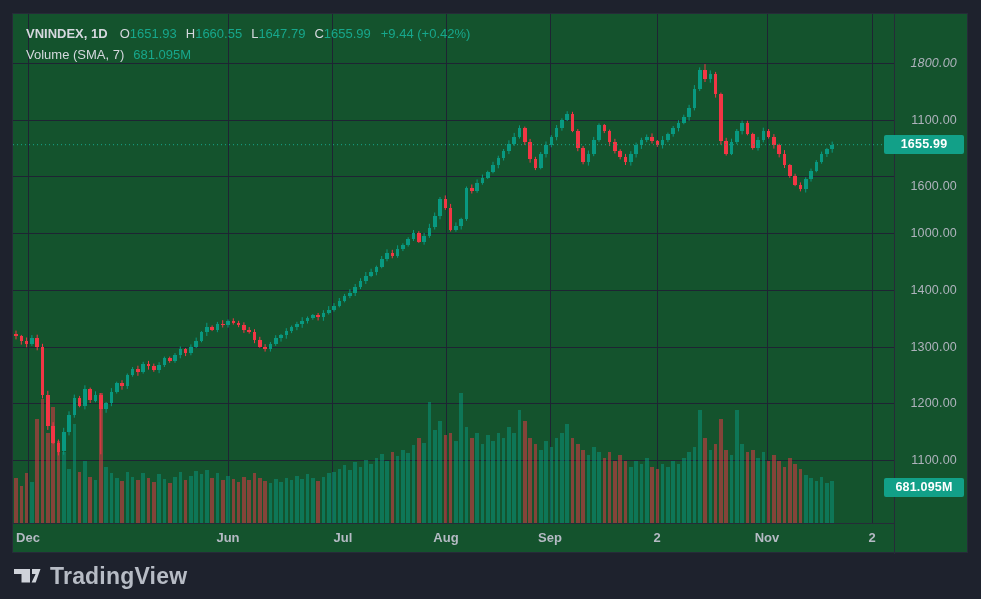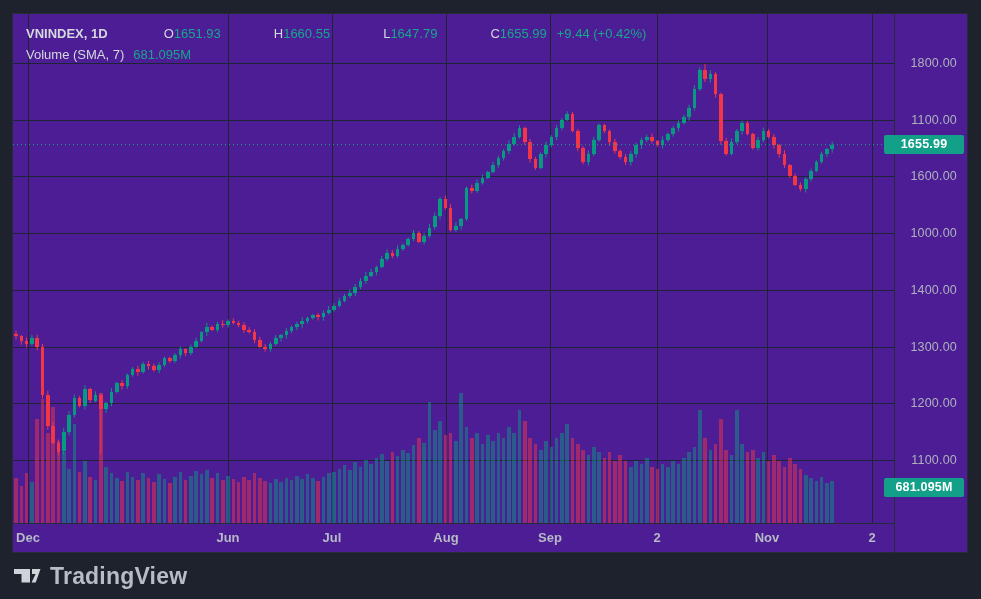--- a/index.html
+++ b/index.html
@@ -4,21 +4,21 @@
 <style>
   html,body{margin:0;padding:0;}
   body{
     width:981px;height:599px;position:relative;overflow:hidden;
     background:#1e222d;
     font-family:"Liberation Sans", sans-serif;
     -webkit-font-smoothing:antialiased;
   }
   .widget{
     position:absolute;left:12px;top:13px;width:956px;height:540px;
-    background:#4c1d95;border:1px solid #262b38;box-sizing:border-box;
+    background:#14532d;border:1px solid #262b38;box-sizing:border-box;
   }
   .plot{position:absolute;left:0;top:0;width:881px;height:509px;cursor:crosshair;}
   .plot svg{position:absolute;left:0;top:0;}
   .v-sep{position:absolute;left:881px;top:0;width:1px;height:540px;background:#262b38;}
   .h-sep{position:absolute;left:0;top:509px;width:881px;height:1px;background:#262b38;}
   .price-axis{position:absolute;left:882px;top:0;width:74px;height:509px;cursor:ns-resize;}
   .price-axis .tick{
     position:absolute;left:0;width:100%;height:16px;line-height:16px;
     text-align:right;padding-right:12px;box-sizing:border-box;
     color:#aeb2bc;font-size:12.5px;letter-spacing:.2px;
@@ -29,21 +29,21 @@
     text-align:center;border-radius:2px;z-index:5;letter-spacing:.2px;
   }
   .time-axis{position:absolute;left:0;top:510px;width:881px;height:30px;cursor:ew-resize;}
   .time-axis .tlabel{
     position:absolute;top:6px;transform:translateX(-50%);
     color:#b5bac4;font-size:13px;font-weight:600;white-space:nowrap;
   }
   .legend{position:absolute;left:13px;top:9px;z-index:6;font-size:13px;}
   .legend .row{height:21px;line-height:21px;display:flex;align-items:center;white-space:nowrap;}
   .sym{color:#d5d8de;font-weight:600;margin-right:12px;}
-  .ohlc span.item{margin-right:9px;color:#d5d8de;margin-left:44px;}
+  .ohlc span.item{margin-right:9px;color:#d5d8de;}
   .ohlc b{font-weight:400;color:#17a78c;}
   .chg{color:#17a78c;margin-left:1px;}
   .ind-name{color:#d5d8de;margin-right:9px;}
   .ind-val{color:#17a78c;}
   .footer{
     position:absolute;left:0;top:553px;width:981px;height:46px;
     display:flex;align-items:center;padding-left:14px;box-sizing:border-box;
   }
   .tv-mark{width:27px;height:14px;margin-right:9px;}
   .tv-text{color:#b7bcc5;font-size:23px;font-weight:600;letter-spacing:.2px;}
@@ -555,37 +555,37 @@
     <div class="row">
       <span class="ind-name">Volume (SMA, 7)</span>
       <span class="ind-val">681.095M</span>
     </div>
   </div>
 
   <div class="v-sep"></div>
   <div class="h-sep"></div>
 
   <div class="price-axis" id="price-axis">
-      <div class="tick" style="top: 41px;">1800.00</div>
+      <div class="tick" style="top: 41px; font-style: italic;">1800.00</div>
       <div class="tick" style="top: 98px;">1100.00</div>
-      <div class="tick" style="top: 154px; text-align: right;">1600.00</div>
+      <div class="tick" style="top: 164px; text-align: right;">1600.00</div>
       <div class="tick" style="top: 211px;">1000.00</div>
       <div class="tick" style="top: 268px;">1400.00</div>
       <div class="tick" style="top: 325px; text-align: right;">1300.00</div>
       <div class="tick" style="top: 381px;">1200.00</div>
       <div class="tick" style="top: 438px;">1100.00</div>
     </div>
 
   <div class="badge" id="price-badge" style="top: 121px;">1655.99</div>
   <div class="badge" id="volume-badge" style="top:464px">681.095M</div>
 
   <div class="time-axis" id="time-axis">
       <div class="tlabel" style="left: 15px;">Dec</div>
       <div class="tlabel" style="left: 215px;">Jun</div>
-      <div class="tlabel" style="left: 319px;">Jul</div>
+      <div class="tlabel" style="left: 330px;">Jul</div>
       <div class="tlabel" style="left: 433px;">Aug</div>
       <div class="tlabel" style="left: 537px;">Sep</div>
       <div class="tlabel" style="left: 644px;">2</div>
       <div class="tlabel" style="left: 754px;">Nov</div>
       <div class="tlabel" style="left: 859px;">2</div>
     </div>
 </div>
 
 <div class="footer">
   <svg class="tv-mark" viewBox="0 0 27 14">

